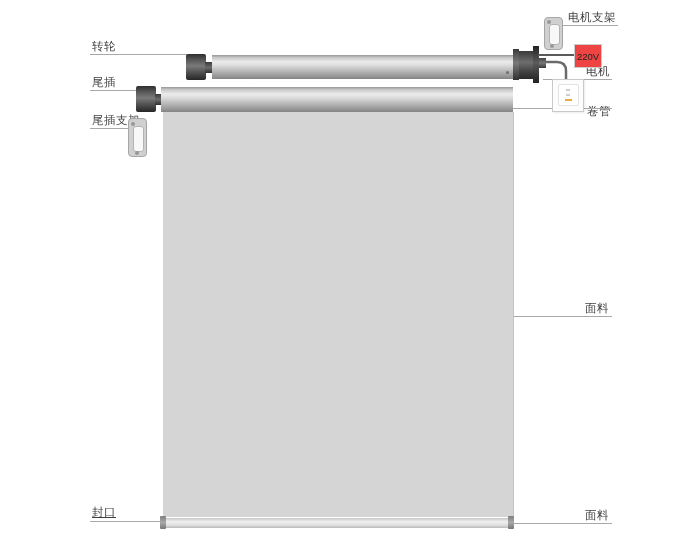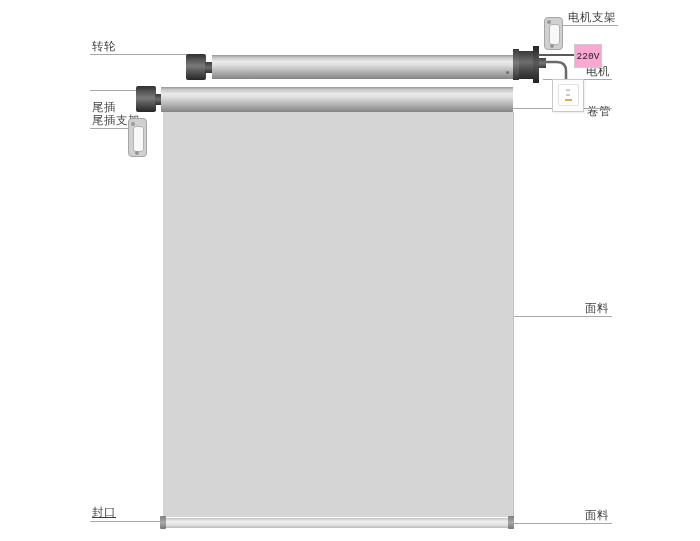--- a/index.html
+++ b/index.html
@@ -83,37 +83,37 @@
   .switch-inner{
     position:absolute;left:5px;top:4px;width:19px;height:20px;background:#ffffff;
     border:1px solid #e2e2e2;border-radius:2px;
   }
   .sw-dot{position:absolute;left:7px;width:4px;height:2px;background:#cccccc;}
   .sw-dot1{top:4px;} .sw-dot2{top:9px;}
   .sw-accent{position:absolute;left:6px;top:14px;width:7px;height:2px;background:#e9aa43;}
 
   
   .voltage-box{
-    left:574px;top:44px;width:26px;height:22px;background:#f9a8d4;
+    left:574px;top:44px;width:26px;height:22px;background:#ef4444;
     border:1px solid #cccccc;display:flex;align-items:center;justify-content:center;
-    font-size:9.5px;color:#222;font-family:Liberation Mono, monospace;
+    font-size:9.5px;color:#222;font-family:Liberation Sans, sans-serif;
   }
   .voltage-line{left:538px;top:54px;width:36px;height:2px;background:#5a5a5a;}
 
   .cable-svg{left:0;top:0;width:700px;height:541px;pointer-events:none;}
 </style>
 </head>
 <body>
 
 <div class="canvas">
 
   <div class="label" style="left:92px;top:40px;">转轮</div>
   <div class="leader" style="left:90px;top:54px;width:97px;"></div>
 
-  <div class="label" style="left:92px;top:76px;margin-top:25px;">尾插</div>
+  <div class="label" style="left:92px;top:76px;">尾插</div>
   <div class="leader" style="left:90px;top:90px;width:48px;"></div>
 
   <div class="label" style="left:92px;top:114px;">尾插支架</div>
   <div class="leader" style="left:90px;top:128px;width:41px;"></div>
 
   <div class="label" style="left:92px;top:506px;text-decoration:underline;">封口</div>
   <div class="leader" style="left:90px;top:521px;width:71px;"></div>
 
   <div class="label" style="left:568px;top:11px;">电机支架</div>
   <div class="leader" style="left:558px;top:25px;width:60px;"></div>

